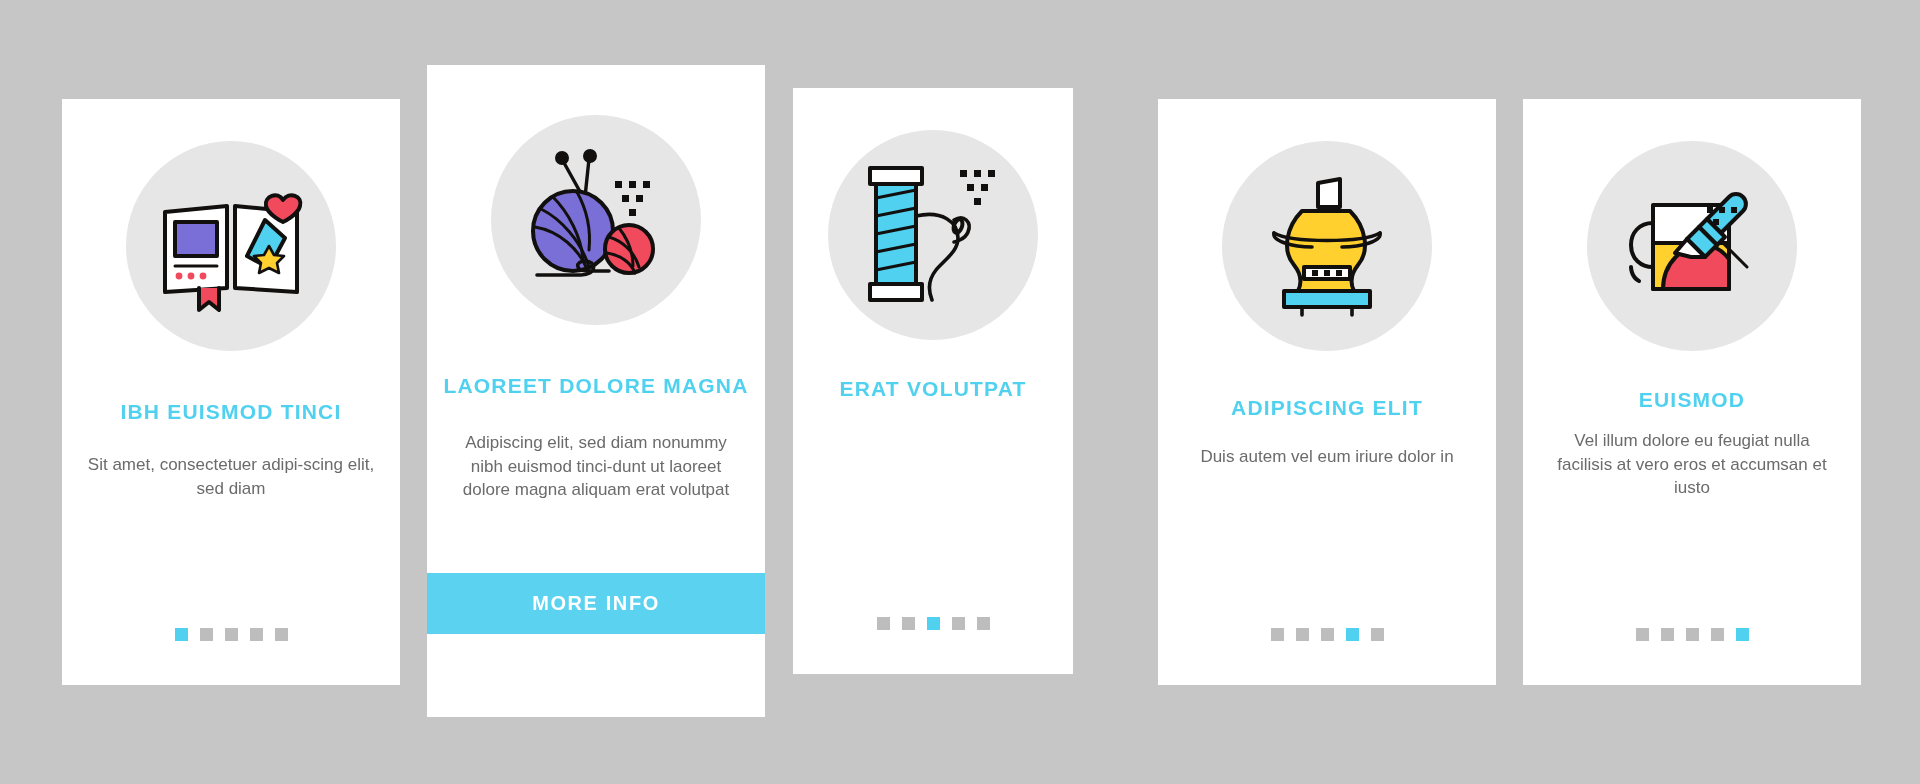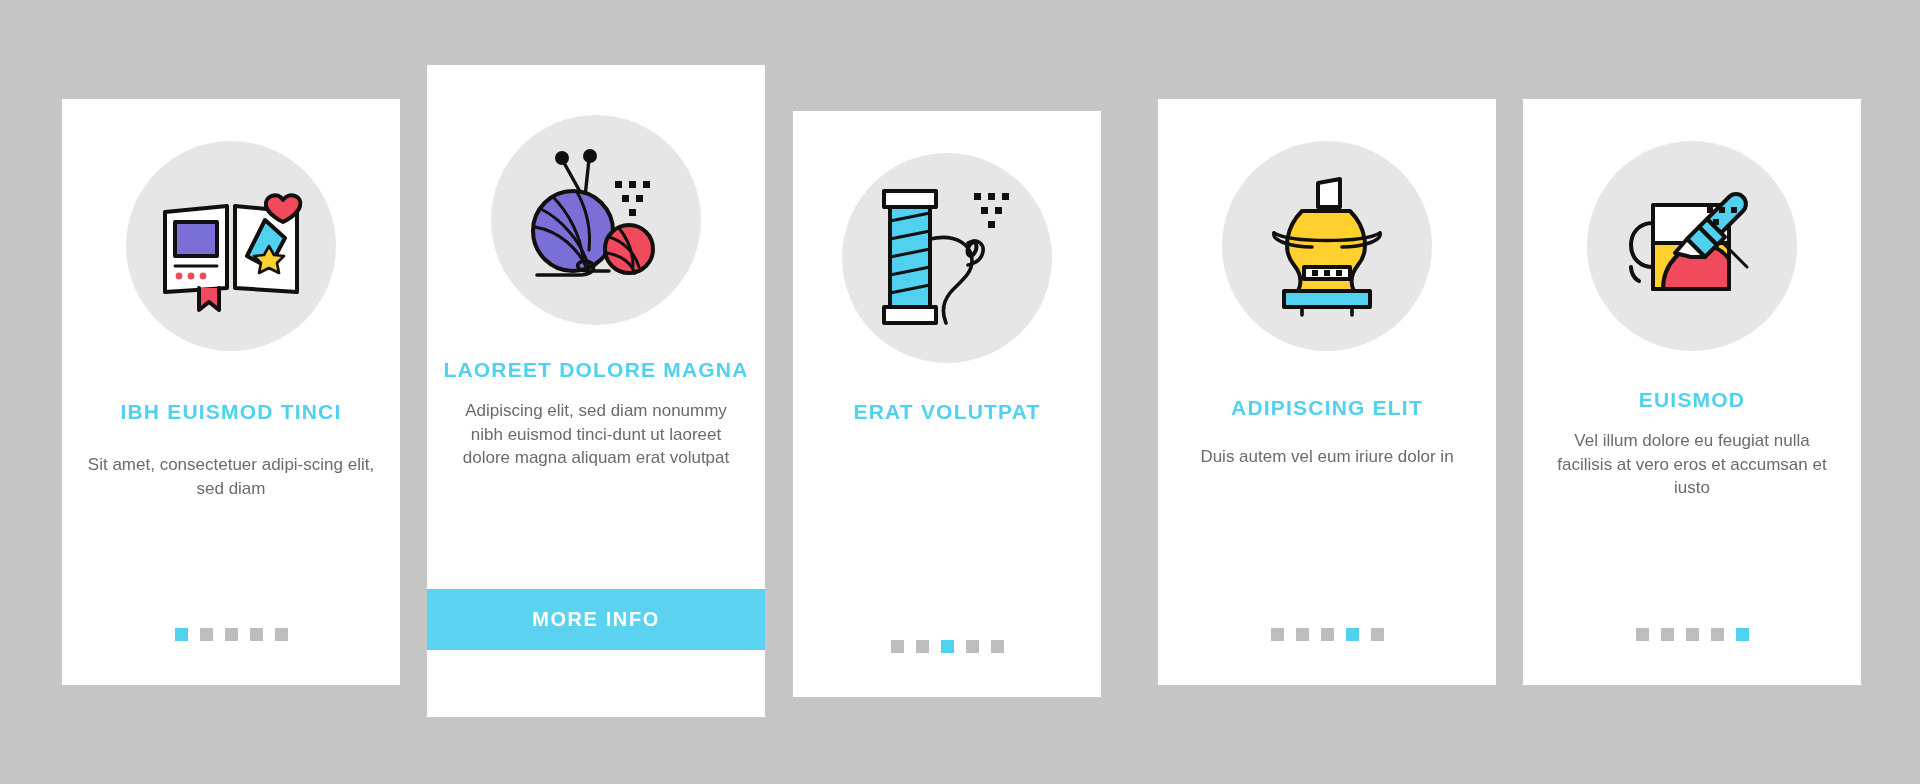--- a/index.html
+++ b/index.html
@@ -16,22 +16,22 @@
   .card{
     position:absolute;
     background:#ffffff;
     box-sizing:border-box;
     display:flex;
     flex-direction:column;
     align-items:center;
   }
   
   .card-0{left:62px;  top:99px;  width:338px;  height:586px;gap:12px;}
-  .card-1{left:427px; top:65px;  width:338px;  height:652px;}
-  .card-2{left:793px; top:111px;  width:308px;  height:586px;}
+  .card-1{left:427px; top:65px;  width:338px;  height:652px;gap:16px;}
+  .card-2{left:793px; top:88px;  width:280px;  height:586px;}
   .card-3{left:1158px;top:99px;  width:338px;  height:586px;gap:8px;}
   .card-4{left:1523px;top:99px;  width:338px;  height:586px;}
 
   .icon-wrap{
     width:210px;height:210px;
     border-radius:50%;
     background:#e6e6e6;
     margin-top:42px;
     display:flex;align-items:center;justify-content:center;
     flex:0 0 auto;

